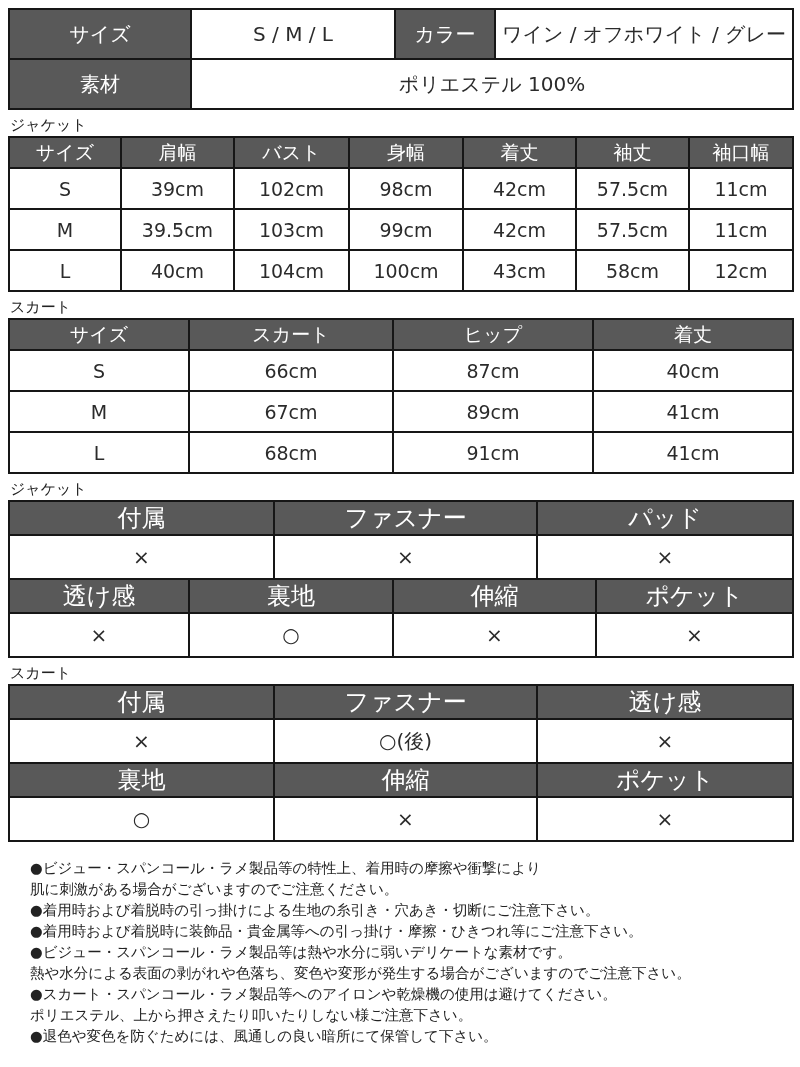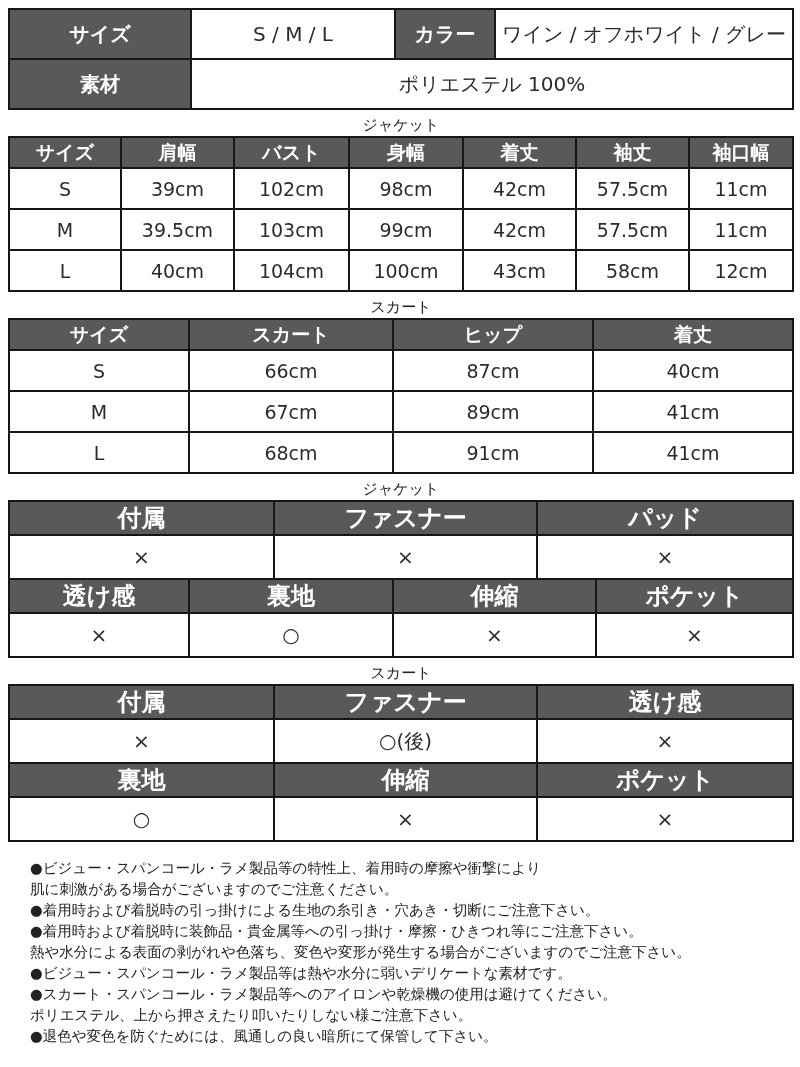--- a/index.html
+++ b/index.html
@@ -24,21 +24,21 @@
     border: 2px solid #161616;
     text-align: center;
     vertical-align: middle;
     white-space: nowrap;
     overflow: hidden;
     padding: 0;
   }
   .hd {
     background: #595959;
     color: #ffffff;
-    font-weight: bold;
+    font-weight: normal;
   }
 
   
   .spec td { height: 48px; font-size: 20px; }
 
   
   .size-table td { font-size: 19px; }
   .size-table tr.h td { height: 29px; font-size: 19px; }
   .size-table tr.d td { height: 39px; }
 
@@ -46,21 +46,20 @@
   .feat td { font-size: 24px; }
   .feat tr.h td { height: 28px; }
   .feat tr.v td { height: 42px; font-size: 20px; }
   .feat-stack .lower { margin-top: -2px; }
 
   .section-label {
     font-size: 15px;
     line-height: 18px;
     margin: 6px 0 2px 2px;
     color: #222222;
-    text-align: center;
   }
 
   .notes {
     margin: 16px 0 0 22px;
     font-size: 14.5px;
     line-height: 21px;
     color: #222222;
   }
   .notes .line { white-space: nowrap; }
 </style>
@@ -262,20 +261,20 @@
       </tr>
     </tbody>
       </table>
   </div>
 
   <div class="notes">
     <div class="line">●ビジュー・スパンコール・ラメ製品等の特性上、着用時の摩擦や衝撃により</div>
     <div class="line">肌に刺激がある場合がございますのでご注意ください。</div>
     <div class="line">●着用時および着脱時の引っ掛けによる生地の糸引き・穴あき・切断にご注意下さい。</div>
     <div class="line">●着用時および着脱時に装飾品・貴金属等への引っ掛け・摩擦・ひきつれ等にご注意下さい。</div>
+    <div class="line">●ビジュー・スパンコール・ラメ製品等は熱や水分に弱いデリケートな素材です。</div>
     <div class="line">熱や水分による表面の剥がれや色落ち、変色や変形が発生する場合がございますのでご注意下さい。</div>
-    <div class="line">●ビジュー・スパンコール・ラメ製品等は熱や水分に弱いデリケートな素材です。</div>
     <div class="line">●スカート・スパンコール・ラメ製品等へのアイロンや乾燥機の使用は避けてください。</div>
     <div class="line">ポリエステル、上から押さえたり叩いたりしない様ご注意下さい。</div>
     <div class="line">●退色や変色を防ぐためには、風通しの良い暗所にて保管して下さい。</div>
   </div>
 
 </div>
 
 </body></html>

